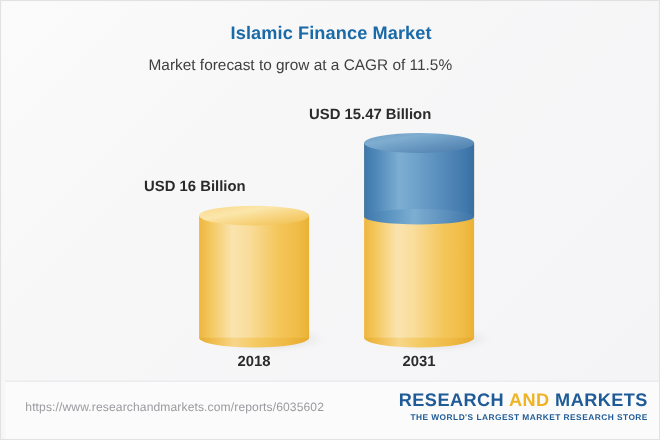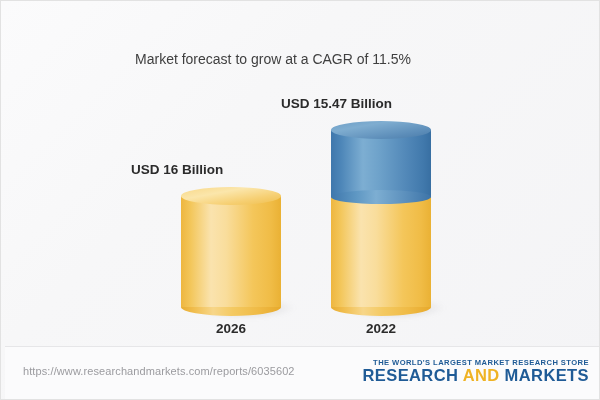--- a/index.html
+++ b/index.html
@@ -240,51 +240,52 @@
     letter-spacing: 0.42px;
     margin-top: 2px;
     white-space: nowrap;
   }
 </style>
 </head>
 <body>
 
 <div id="infographic">
 
+  <div id="chart-title">Islamic Finance Market</div>
   <div id="chart-subtitle">Market forecast to grow at a CAGR of 11.5%</div>
 
   <div id="plot-area">
 
     <div class="bar-group" id="bar-group-2026">
       <div class="value-label" id="value-label-2026">USD 16 Billion</div>
       <div class="cylinder" id="cylinder-2026">
         <div class="cyl-shadow"></div>
         <div class="cyl-bottom"></div>
         <div class="cyl-body-yellow"></div>
         <div class="cyl-top cyl-top-yellow"></div>
       </div>
-      <div class="year-label">2026</div>
+      <div class="year-label">2018</div>
     </div>
 
     <div class="bar-group" id="bar-group-2030">
       <div class="value-label" id="value-label-2030">USD 15.47 Billion</div>
       <div class="cylinder" id="cylinder-2030">
         <div class="cyl-shadow"></div>
         <div class="cyl-bottom"></div>
         <div class="cyl-body-yellow"></div>
         <div class="cyl-body-blue"></div>
         <div class="cyl-seam"></div>
         <div class="cyl-top cyl-top-blue"></div>
       </div>
-      <div class="year-label">2022</div>
+      <div class="year-label">2031</div>
     </div>
 
   </div>
 
   <div id="footer">
     <div id="footer-url">https://www.researchandmarkets.com/reports/6035602</div>
     <div id="logo">
+      <div id="logo-wordmark"><span class="logo-word-dark">RESEARCH</span> <span class="logo-word-gold">AND</span> <span class="logo-word-dark">MARKETS</span></div>
       <div id="logo-tagline">THE WORLD'S LARGEST MARKET RESEARCH STORE</div>
-      <div id="logo-wordmark"><span class="logo-word-dark">RESEARCH</span> <span class="logo-word-gold">AND</span> <span class="logo-word-dark">MARKETS</span></div>
     </div>
   </div>
 
 </div>
 
 </body></html>

